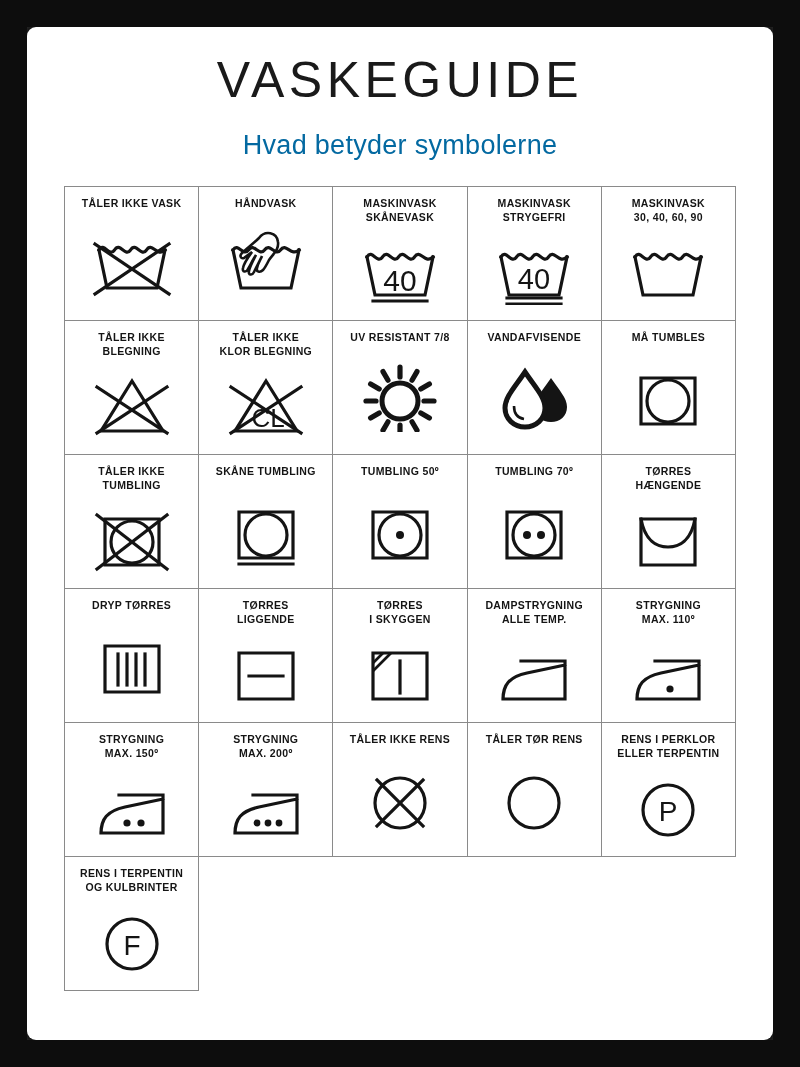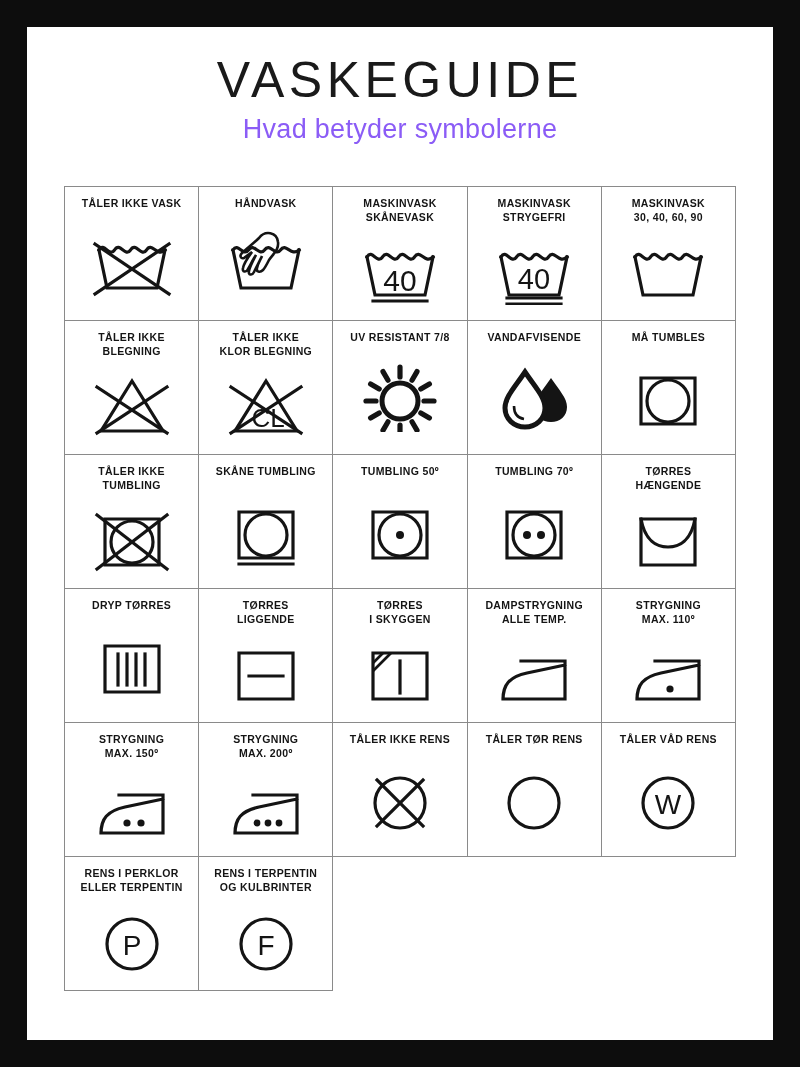--- a/index.html
+++ b/index.html
@@ -18,55 +18,57 @@
     position: absolute;
     left: 27px; top: 27px; right: 27px; bottom: 27px;
     box-shadow: inset 0 0 3px 1px rgba(255,255,255,0.10);
     pointer-events: none;
   }
   .poster {
     position: relative;
     width: 746px; height: 1013px;
     background: #ffffff;
     overflow: hidden;
+    border-radius: 9px;
   }
   .header {
     text-align: center;
     padding-top: 27px;
   }
   .title {
     font-size: 50px;
     letter-spacing: 4.5px;
     font-weight: 400;
     color: #1a1a1a;
     line-height: 1.05;
     font-family: "Liberation Sans", sans-serif;
   }
   .subtitle {
     font-size: 27px;
     font-weight: 400;
-    color: #8b5cf6;
-    margin-top: 7px;
+    color: #0369a1;
+    margin-top: 23px;
     letter-spacing: 0.3px;
   }
   .grid {
     position: absolute;
     left: 37px; top: 159px;
     width: 672px;
     display: grid;
     grid-template-columns: repeat(5, 1fr);
     grid-auto-rows: 134px;
     border-top: 1px solid #8a8a8a;
     border-left: 1px solid #8a8a8a;
   }
   .cell {
     border-right: 1px solid #8a8a8a;
     border-bottom: 1px solid #8a8a8a;
     display: flex;
     flex-direction: column;
+    align-items: center;
     padding-top: 9px;
     overflow: hidden;
   }
   .cell-label {
     font-size: 10.5px;
     font-weight: bold;
     letter-spacing: 0.35px;
     text-align: center;
     color: #141414;
     line-height: 1.35;
@@ -409,31 +411,20 @@
           <div class="cell-label">TÅLER TØR RENS</div>
           <div class="sym">
             <span class="icon-holder">
               <svg width="86" height="70" viewBox="0 0 86 70">
                 <circle class="st" cx="43" cy="39" r="25"></circle>
               </svg>
             </span>
           </div>
         </div>
         <div class="cell">
-          <div class="cell-label">TÅLER VÅD RENS</div>
-          <div class="sym">
-            <span class="icon-holder">
-              <svg width="86" height="70" viewBox="0 0 86 70">
-                <circle class="st" cx="43" cy="39" r="25"></circle>
-                <text class="numtxt" x="43" y="50" font-size="28" text-anchor="middle">W</text>
-              </svg>
-            </span>
-          </div>
-        </div>
-        <div class="cell">
           <div class="cell-label">RENS I PERKLOR
 ELLER TERPENTIN</div>
           <div class="sym">
             <span class="icon-holder">
               <svg width="86" height="70" viewBox="0 0 86 70">
                 <circle class="st" cx="43" cy="39" r="25"></circle>
                 <text class="numtxt" x="43" y="50" font-size="28" text-anchor="middle">P</text>
               </svg>
             </span>
           </div>

